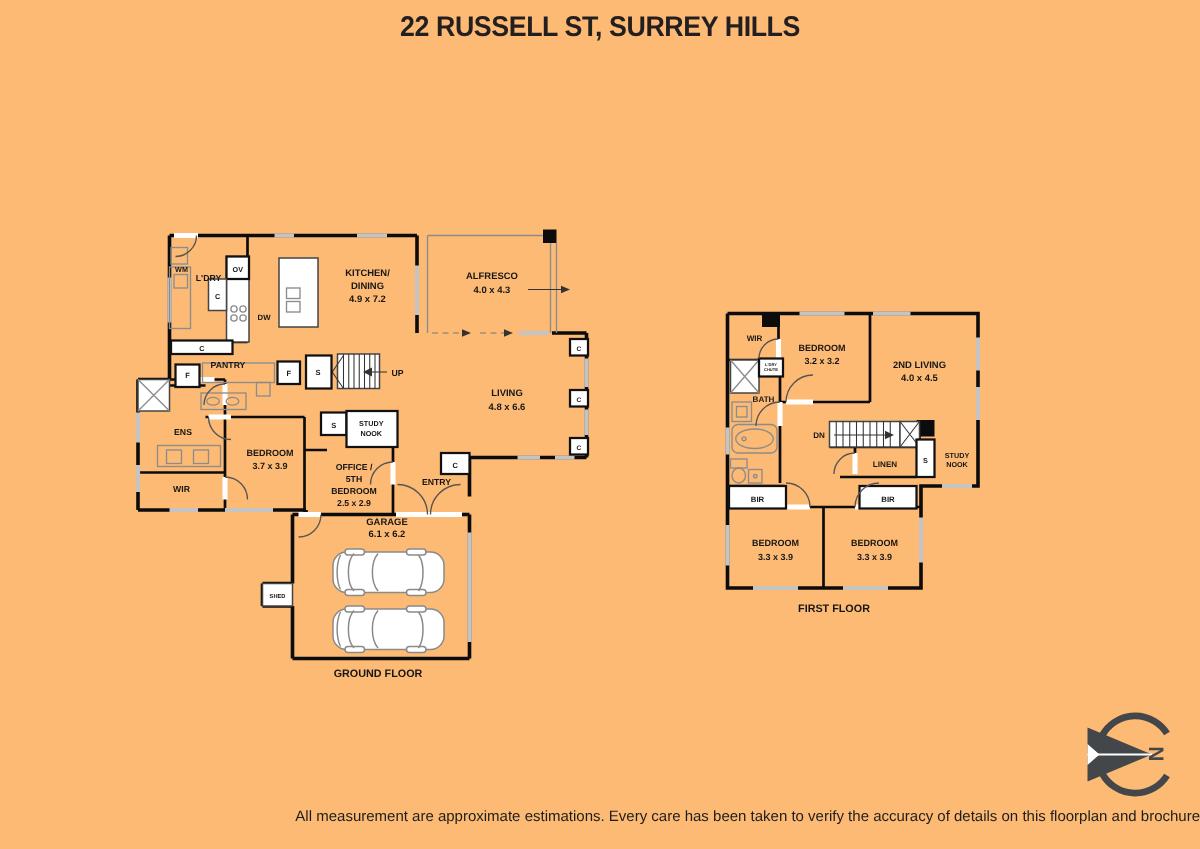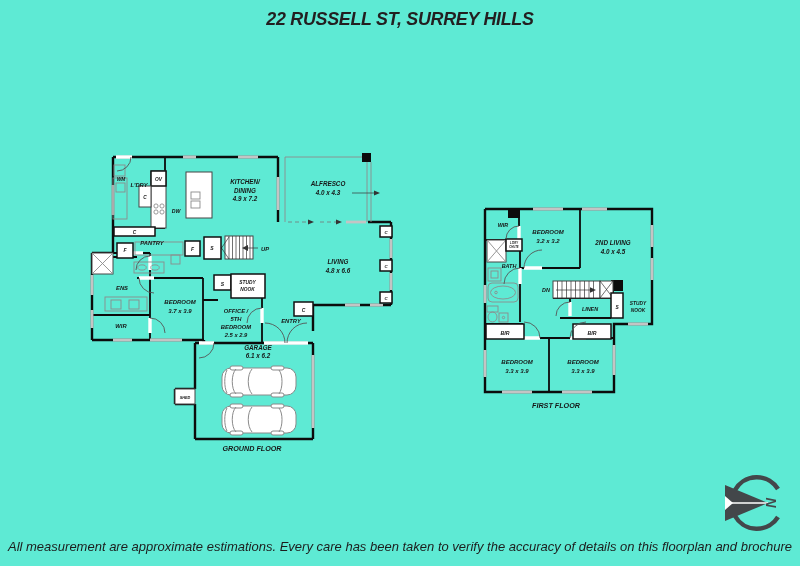--- a/index.html
+++ b/index.html
@@ -1,19 +1,19 @@
 <!DOCTYPE html>
 <html><head>
 <meta charset="utf-8">
 <style>
   html,body{margin:0;padding:0;background:#fff;width:800px;height:566px;overflow:hidden;}
-  .page{position:relative;width:800px;height:566px;background:#5eead4;font-family:"Liberation Sans",sans-serif;font-style:italic;}
+  .page{position:relative;width:800px;height:566px;background:#fdba74;font-family:"Liberation Sans",sans-serif;}
   .title{position:absolute;top:8px;left:0;width:800px;text-align:center;font-size:19px;font-weight:bold;
          color:#231f20;letter-spacing:-0.3px;transform:scaleX(.94);}
-  .footer{position:absolute;top:539px;left:0;width:800px;text-align:center;font-size:13px;color:#1d1d1d;}
+  .footer{position:absolute;top:539px;left:0;width:800px;text-align:right;font-size:10px;color:#1d1d1d;}
   svg{position:absolute;top:0;left:0;}
   .w{stroke:#0c0c0c;stroke-width:2.4;fill:none;}
   .iw{stroke:#0c0c0c;stroke-width:1.8;fill:none;}
   .gap{stroke:#ffffff;stroke-width:3.4;fill:none;}
   .win{stroke:#c4c4c4;stroke-width:2.8;fill:none;}
   .fx{stroke:#8c8c8c;stroke-width:0.9;fill:none;}
   .fx2{stroke:#444;stroke-width:1;fill:#fff;}
   .thin{stroke:#333;stroke-width:0.7;fill:none;}
   .door{stroke:#555;stroke-width:0.9;fill:none;}
   .dash{stroke:#777;stroke-width:0.8;fill:none;stroke-dasharray:4 3;}

